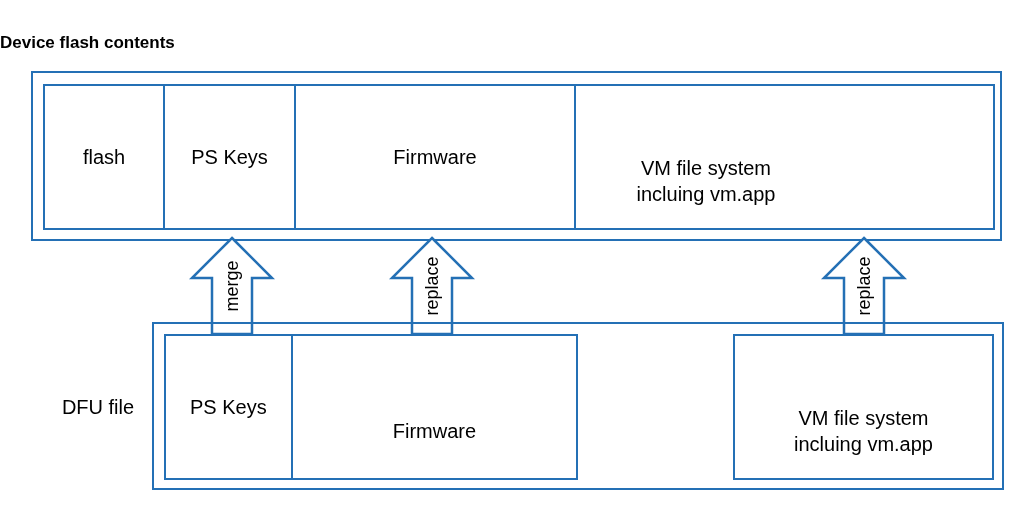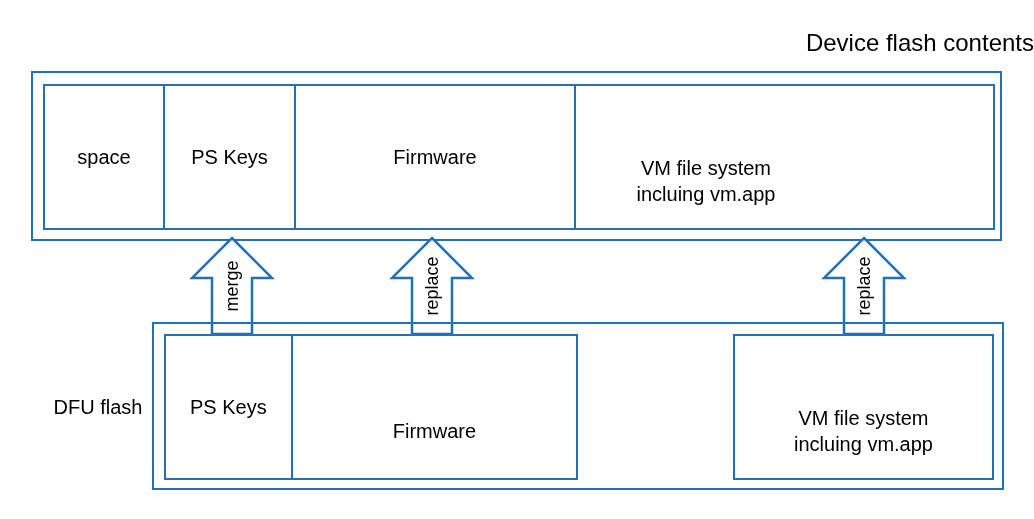--- a/index.html
+++ b/index.html
@@ -20,25 +20,26 @@
     height: 519px;
     background: #ffffff;
   }
 
   
   .diagram-title {
     position: absolute;
     left: 0;
     top: 28px;
     width: 1034px;
-    text-align: right;
-    font-size: 24px;
+    text-align: left;
+    font-size: 17px;
     line-height: 30px;
     color: #000000;
     white-space: nowrap;
+    font-weight: bold;
   }
 
   
   .outer-box {
     position: absolute;
     box-sizing: border-box;
     border: 2px solid #2470b5;
     background: transparent;
   }
   .inner-row {
@@ -127,21 +128,21 @@
 <body>
 
 <div id="stage">
 
   <div class="diagram-title">Device flash contents</div>
 
   <div class="outer-box" id="flash-outer"></div>
 
   <div class="inner-row" id="flash-inner">
     <div class="cell" style="width:120px">
-      <span class="cell-label">space</span>
+      <span class="cell-label">flash</span>
     </div>
     <div class="cell" style="width:131px">
       <span class="cell-label">PS Keys</span>
     </div>
     <div class="cell" style="width:280px">
       <span class="cell-label">Firmware</span>
     </div>
     <div class="cell" style="width:260px">
       <span class="cell-label">VM file system<br>incluing vm.app</span>
     </div>
@@ -167,21 +168,21 @@
 
   <div class="arrow" id="arrow-replace-vm">
     <svg viewBox="0 0 84 100" xmlns="http://www.w3.org/2000/svg">
       <polygon points="42,2 82,42 62,42 62,98 22,98 22,42 2,42" fill="#ffffff" stroke="#2470b5" stroke-width="2.5" stroke-linejoin="miter"></polygon>
     </svg>
     <div class="arrow-label">
       <span>replace</span>
     </div>
   </div>
 
-  <div class="side-label" id="dfu-file-label">DFU flash</div>
+  <div class="side-label" id="dfu-file-label">DFU file</div>
 
   <div class="outer-box" id="dfu-outer"></div>
 
   <div class="inner-row" id="dfu-inner-a">
     <div class="cell" style="width:128px">
       <span class="cell-label">PS Keys</span>
     </div>
     <div class="cell" style="width:286px">
       <span class="cell-label">Firmware</span>
     </div>

